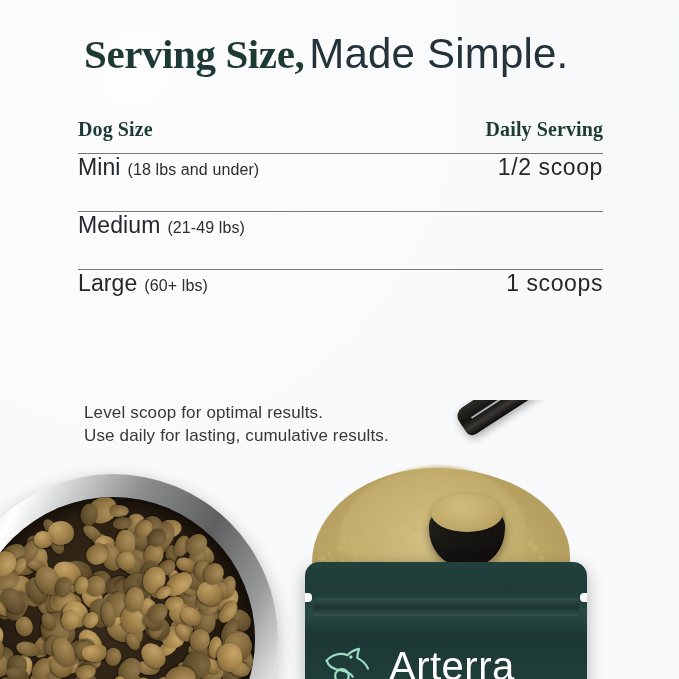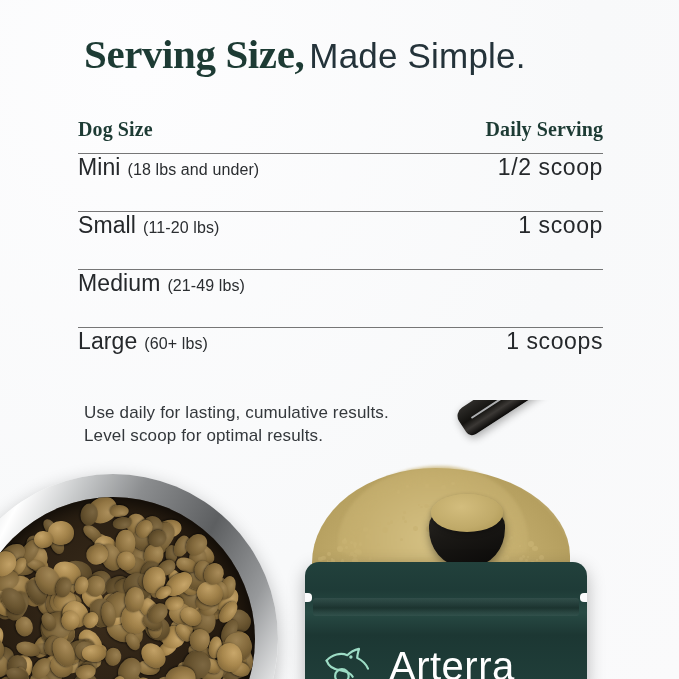--- a/index.html
+++ b/index.html
@@ -33,21 +33,21 @@
   .title-serif {
     font-family: "Liberation Serif", "DejaVu Serif", serif;
     font-weight: bold;
     font-size: 41px;
     color: #1d3b34;
     letter-spacing: -0.4px;
   }
   .title-sans {
     font-family: "Liberation Sans", sans-serif;
     font-weight: 300;
-    font-size: 35px;
+    font-size: 42px;
     color: #24333a;
     letter-spacing: 0.2px;
     margin-left: 5px;
   }
 
   
   .table {
     position: absolute;
     left: 78px;
     top: 118px;
@@ -317,48 +317,41 @@
     </div>
 
     <div class="trow bordered">
       <div class="cell-left">
         <span class="size-name">Mini</span>
         <span class="size-range">(18 lbs and under)</span>
       </div>
       <div class="serving">1/2 scoop</div>
     </div>
 
-    <div class="trow bordered">
-      <div class="cell-left">
-        <span class="size-name">Small</span>
-        <span class="size-range">(11-20 lbs)</span>
-      </div>
-      <div class="serving">1 scoop</div>
-    </div>
 
     <div class="trow bordered">
       <div class="cell-left">
         <span class="size-name">Medium</span>
         <span class="size-range">(21-49 lbs)</span>
       </div>
     </div>
 
     <div class="trow">
       <div class="cell-left">
         <span class="size-name">Large</span>
         <span class="size-range">(60+ lbs)</span>
       </div>
       <div class="serving">1 scoops</div>
     </div>
 
   </div>
 
   <div class="footnote">
+    <div>Level scoop for optimal results.</div>
     <div>Use daily for lasting, cumulative results.</div>
-    <div>Level scoop for optimal results.</div>
   </div>
 
   <div class="photo">
 
     <div class="bowl-wrap">
       <div class="bowl-outer"></div>
       <div class="bowl-inner">
         <div id="kibble-field">
             <span class="kibble" style="left:161.6px;top:92.0px;width:19.5px;height:16.1px;transform:rotate(115deg);filter:brightness(0.82);"></span>
             <span class="kibble" style="left:158.6px;top:46.9px;width:29.1px;height:20.6px;transform:rotate(176deg);filter:brightness(1.10);"></span>

